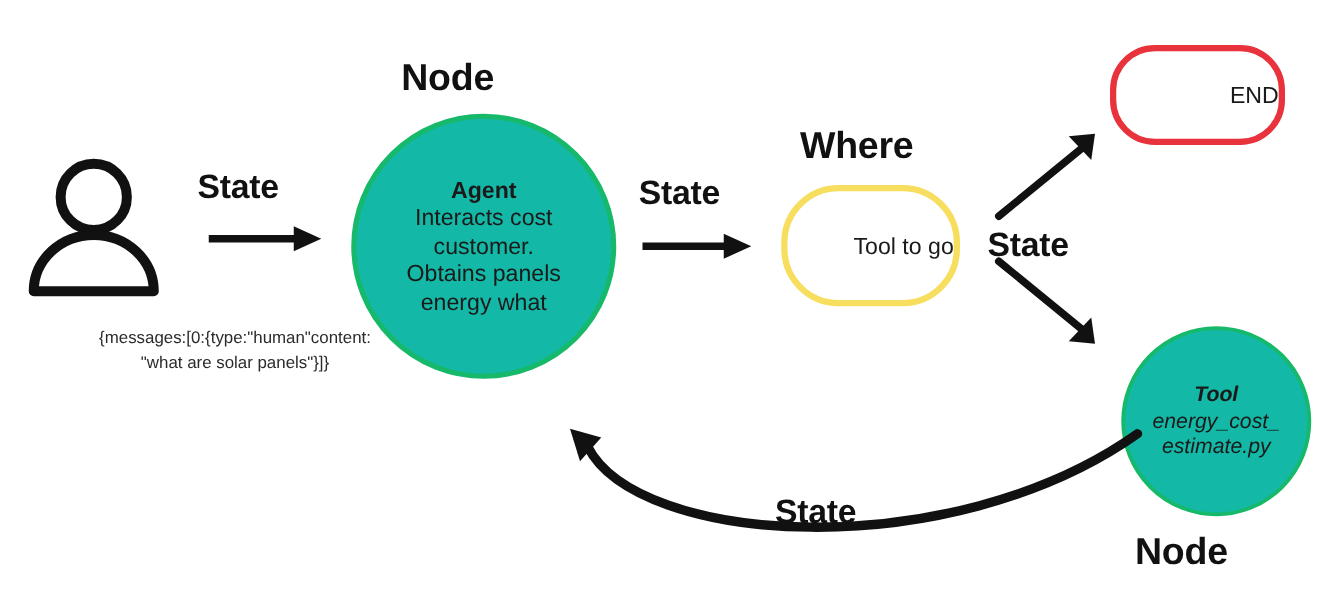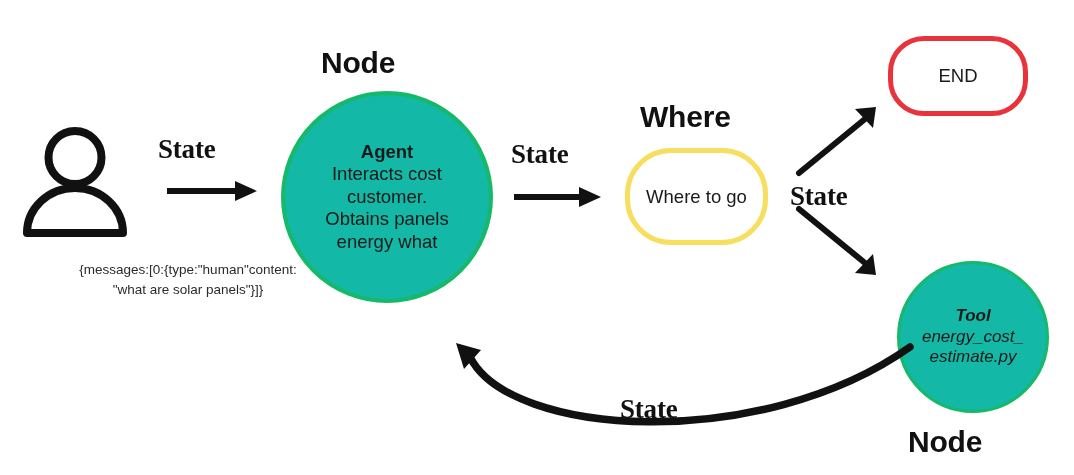--- a/index.html
+++ b/index.html
@@ -24,21 +24,21 @@
   .label-bold {
     font-family: "Liberation Sans", sans-serif;
     font-weight: bold;
     color: #111111;
     text-align: left;
     white-space: nowrap;
     letter-spacing: -0.2px;
   }
   .label-node  { font-size: 30px; }
   .label-edge  { font-size: 30px; }
-  .label-state { font-size: 27px; font-family: Liberation Serif, serif; }
+  .label-state { font-size: 27px; }
 
   
   .person-icon { width: 106px; height: 112px; }
 
   
   .node-circle {
     border-radius: 50%;
     background: #14b8a6;
     display: flex;
     align-items: center;
@@ -61,21 +61,21 @@
   .node-agent .node-inner { font-size: 18.5px; width: 170px; }
   .node-tool  .node-inner { font-size: 17px; width: 134px; font-style: italic; }
   .node-title { font-weight: bold; display: block; }
 
   
   .pill {
     box-sizing: border-box;
     background: #ffffff;
     display: flex;
     align-items: center;
-    justify-content: center;
+    justify-content: flex-end;
     white-space: nowrap;
   }
   .pill-edge {
     width: 143px; height: 97px;
     border: 5px solid #f7de5e;
     border-radius: 46px;
     font-size: 18.5px;
     color: #1a1a1a;
   }
   .pill-end {
@@ -138,21 +138,21 @@
   <div class="abs" style="left:512px; top:184px;">
     <svg width="92" height="26" viewBox="0 0 92 26">
       <line x1="2" y1="13" x2="71" y2="13" stroke="#111111" stroke-width="6"></line>
       <path d="M67 3 L89 13 L67 23 Z" fill="#111111"></path>
     </svg>
   </div>
 
   <div class="abs label-bold label-edge" style="left:640px; top:100px; width:115px;">Where</div>
 
   <div class="abs pill pill-edge" style="left:625px; top:148px;">
-    <span>Where to go</span>
+    <span>Tool to go</span>
   </div>
 
   <div class="abs label-bold label-state" style="left:790px; top:181px; width:92px;">State</div>
 
   <div class="abs" style="left:795px; top:105px;">
     <svg width="86" height="72" viewBox="0 0 86 72">
       <line x1="4" y1="68" x2="70" y2="14" stroke="#111111" stroke-width="6" stroke-linecap="round"></line>
       <path d="M60 4 L81 2 L78 23 Z" fill="#111111"></path>
     </svg>
   </div>

